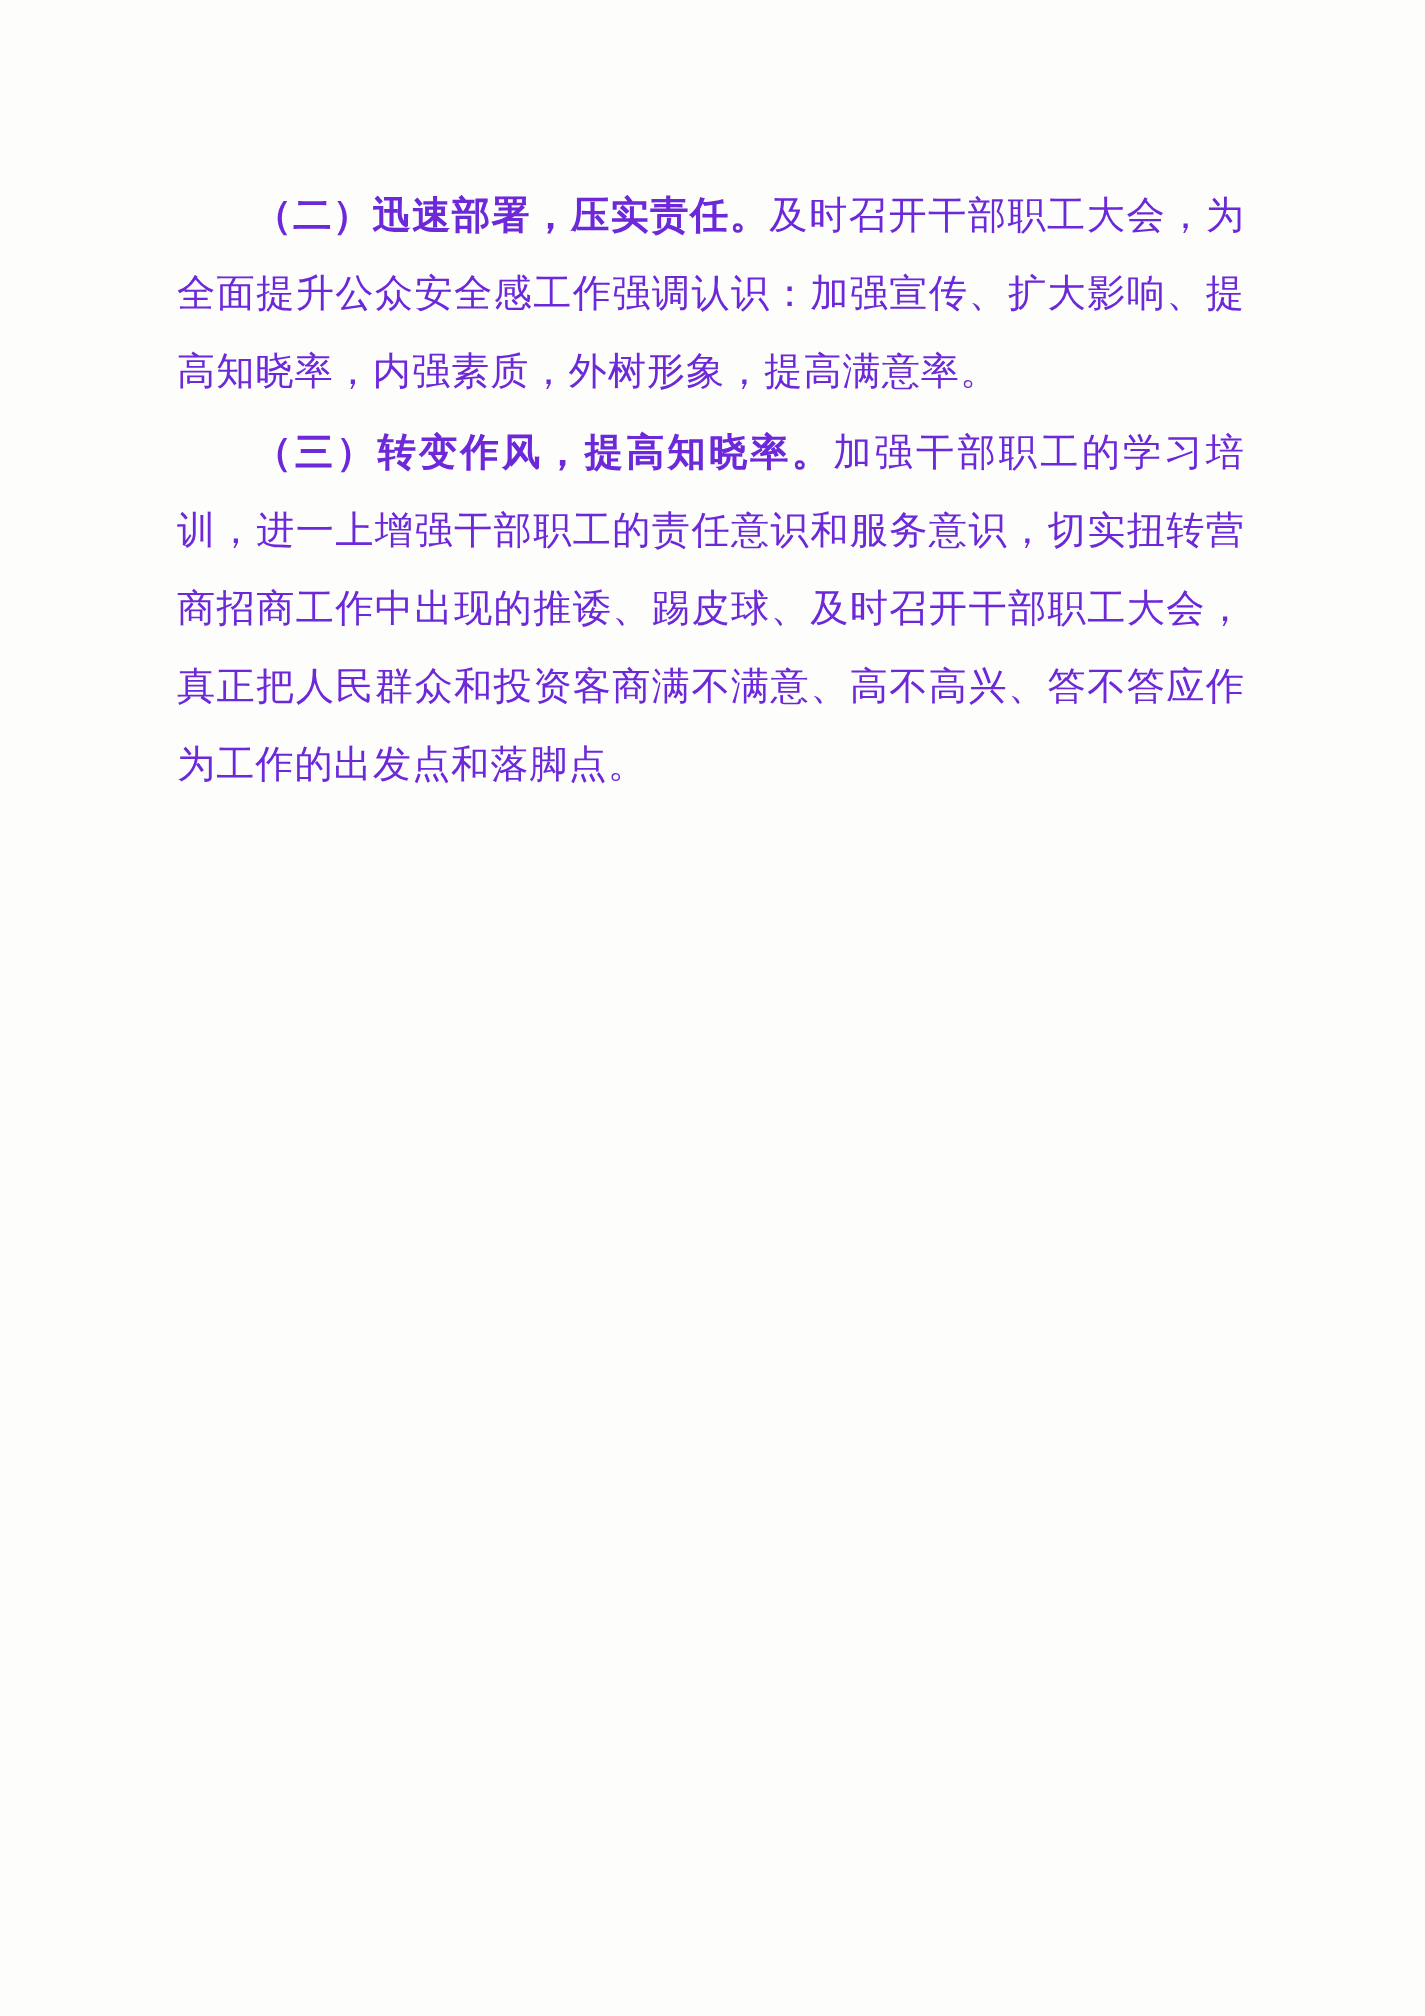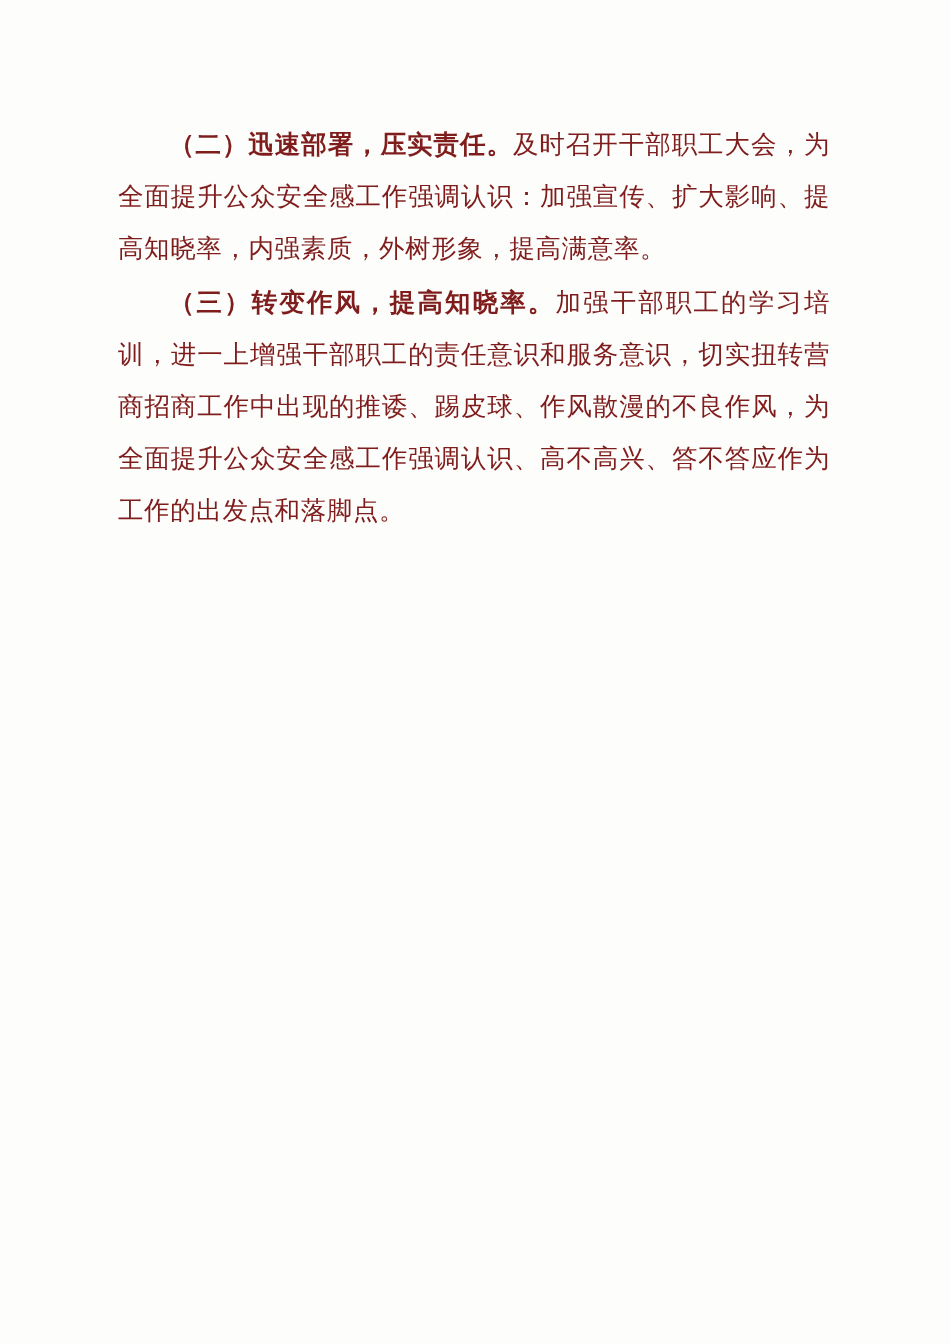--- a/index.html
+++ b/index.html
@@ -25,33 +25,33 @@
   .doc-body {
     font-size: 25.5px;
     line-height: 52px;
     letter-spacing: 0.6px;
     text-align: justify;
     text-justify: inter-ideograph;
   }
   .para {
     margin: 0 0 0 0;
     text-indent: 51px;
-    color: #7f1d1d;
+    color: #6d28d9;
   }
   .para + .para {
     margin-top: 2px;
   }
   .lead {
     font-weight: bold;
   }
 </style>
 </head>
 <body>
 
 <div class="page">
   <div class="doc-body">
 
     <p class="para"><span class="lead">（二）迅速部署，压实责任。</span><span>及时召开干部职工大会，为全面提升公众安全感工作强调认识：加强宣传、扩大影响、提高知晓率，内强素质，外树形象，提高满意率。</span></p>
 
-    <p class="para"><span class="lead">（三）转变作风，提高知晓率。</span><span>加强干部职工的学习培训，进一上增强干部职工的责任意识和服务意识，切实扭转营商招商工作中出现的推诿、踢皮球、作风散漫的不良作风，为全面提升公众安全感工作强调认识、高不高兴、答不答应作为工作的出发点和落脚点。</span></p>
+    <p class="para"><span class="lead">（三）转变作风，提高知晓率。</span><span>加强干部职工的学习培训，进一上增强干部职工的责任意识和服务意识，切实扭转营商招商工作中出现的推诿、踢皮球、及时召开干部职工大会，真正把人民群众和投资客商满不满意、高不高兴、答不答应作为工作的出发点和落脚点。</span></p>
 
   </div>
 </div>
 
 </body></html>

